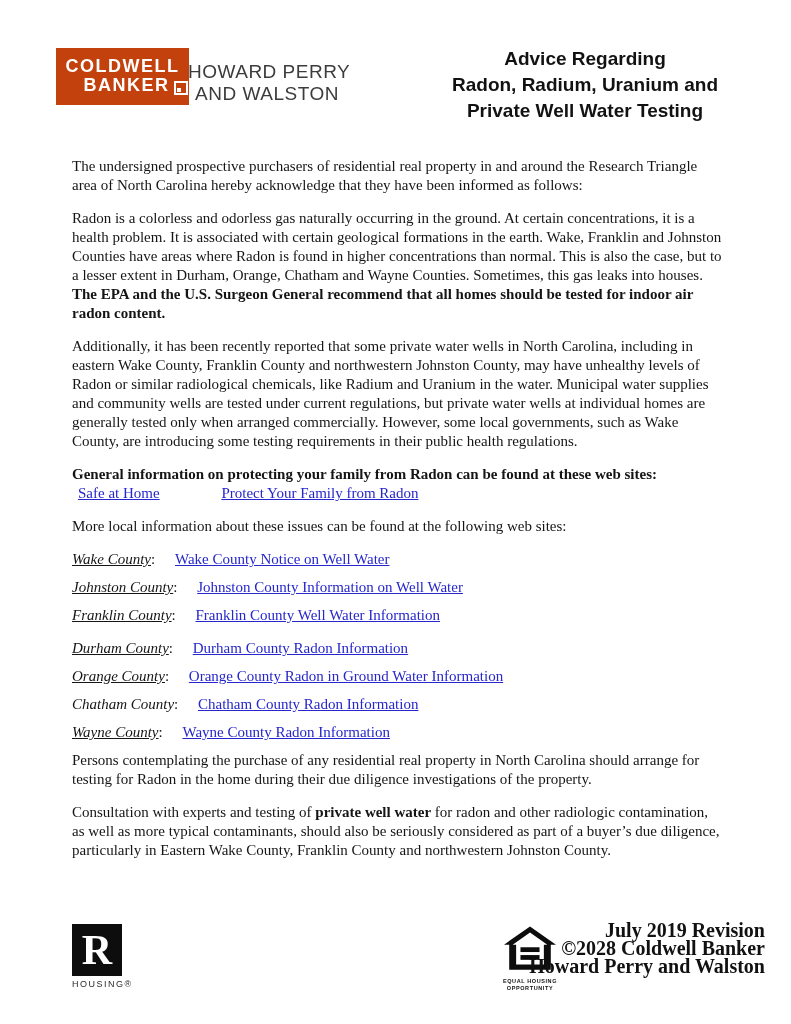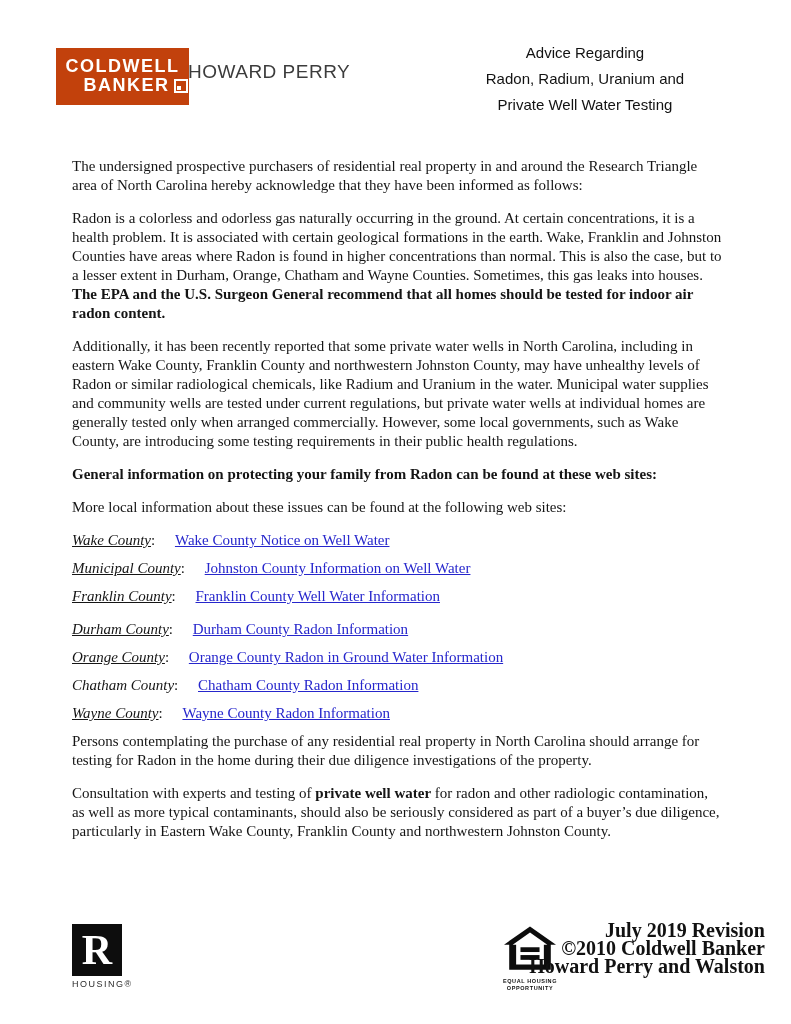--- a/index.html
+++ b/index.html
@@ -10,33 +10,33 @@
   }
 
   
   .cb-logo {
     position:absolute; left:56px; top:48px; width:133px; height:57px;
     background:#c2410c; color:#ffffff; text-align:center;
     font-family:"Liberation Sans", sans-serif; font-weight:700;
   }
   .cb-line1 { margin-top:9px; font-size:18px; line-height:19px; letter-spacing:1.5px; }
   .cb-line2 { font-size:18px; line-height:19px; letter-spacing:1.5px;
-              display:flex; justify-content:center; align-items:center; gap:4px;padding-left:26px; }
+              display:flex; justify-content:center; align-items:flex-end; gap:4px;padding-left:26px; }
   .cb-mark { display:inline-block; width:10px; height:10px; border:2px solid #fff; position:relative; }
   .cb-mark-inner { position:absolute; left:1px; bottom:1px; width:4px; height:4px; background:#fff; }
 
   .company {
     position:absolute; left:188px; top:61px; width:158px; text-align:center;
     font-family:"Liberation Sans", sans-serif; font-size:19px; line-height:22px;
     color:#3c3c3c; letter-spacing:0.5px; white-space:nowrap;
   }
   .doc-title {
-    position:absolute; left:438px; top:40px; width:294px; text-align:center;
-    font-family:"Liberation Sans", sans-serif; font-weight:400;
-    font-size:15px; line-height:26px; color:#121212;
+    position:absolute; left:438px; top:46px; width:294px; text-align:center;
+    font-family:"Liberation Sans", sans-serif; font-weight:700;
+    font-size:19px; line-height:26px; color:#121212;
   }
 
   
   .content { position:absolute; left:72px; top:157px; width:652px;
              font-size:15px; line-height:19px; }
   .content p { margin:0 0 14px 0; }
   .line { display:block;font-weight:bold; }
   .links-line { display:block; padding-left:6px; }
   a.doclink { color:#2626cc; text-decoration:underline; cursor:pointer; }
   .gap { margin-left:58px; }
@@ -74,51 +74,56 @@
     <div class="cb-line2">
       <span>BANKER</span>
       <span class="cb-mark">
           <span class="cb-mark-inner"></span>
         </span>
     </div>
   </div>
 
   <div class="company">
     <div>HOWARD PERRY</div>
+    <div>AND WALSTON</div>
   </div>
 
   <div class="doc-title">
     <div>Advice Regarding</div>
     <div>Radon, Radium, Uranium and</div>
     <div>Private Well Water Testing</div>
   </div>
 
   <div class="content">
 
     <p>The undersigned prospective purchasers of residential real property in and around the Research Triangle area of North Carolina hereby acknowledge that they have been informed as follows:</p>
 
     <p><span>Radon is a colorless and odorless gas naturally occurring in the ground.  At certain concentrations, it is a health problem.  It is associated with certain geological formations in the earth. Wake, Franklin and Johnston Counties have areas where Radon is found in higher concentrations than normal.  This is also the case, but to a lesser extent in Durham, Orange, Chatham and Wayne Counties.  Sometimes, this gas leaks into houses. </span><strong>The EPA and the U.S. Surgeon General recommend that all homes should be tested for indoor air radon content.</strong></p>
 
     <p>Additionally, it has been recently reported that some private water wells in North Carolina, including in eastern Wake County, Franklin County and northwestern Johnston County, may have unhealthy levels of Radon or similar radiological chemicals, like Radium and Uranium in the water. Municipal water supplies and community wells are tested under current regulations, but private water wells at individual homes are generally tested only when arranged commercially.  However, some local governments, such as Wake County, are introducing some testing requirements in their public health regulations.</p>
 
     <p>
       <span class="line">General information on protecting your family from Radon can be found at these web sites:</span>
+      <span class="links-line">
+        <a class="doclink">Safe at Home</a>
+        <a class="doclink gap">Protect Your Family from Radon</a>
+      </span>
     </p>
 
     <p>More local information about these issues can be found at the following web sites:</p>
 
     <div class="county-list">
 
       <div class="county-row">
         <span class="clabel">Wake County</span><span>:</span>
         <a class="doclink clink">Wake County Notice on Well Water</a>
       </div>
 
       <div class="county-row">
-        <span class="clabel">Municipal County</span><span>:</span>
+        <span class="clabel">Johnston County</span><span>:</span>
         <a class="doclink clink">Johnston County Information on Well Water</a>
       </div>
 
       <div class="county-row">
         <span class="clabel">Franklin County</span><span>:</span>
         <a class="doclink clink">Franklin County Well Water Information</a>
       </div>
 
       <div class="county-row group-gap">
         <span class="clabel">Durham County</span><span>:</span>
@@ -163,17 +168,17 @@
       <rect x="19" y="33" width="22" height="5.5" fill="#0d0d0d"></rect>
     </svg>
     <div class="eho-label">
       <div>EQUAL HOUSING</div>
       <div>OPPORTUNITY</div>
     </div>
   </div>
 
   <div class="revision">
     <div>July 2019 Revision</div>
-    <div>©2010 Coldwell Banker</div>
+    <div>©2028 Coldwell Banker</div>
     <div>Howard Perry and Walston</div>
   </div>
 
 </div>
 
 </body></html>

